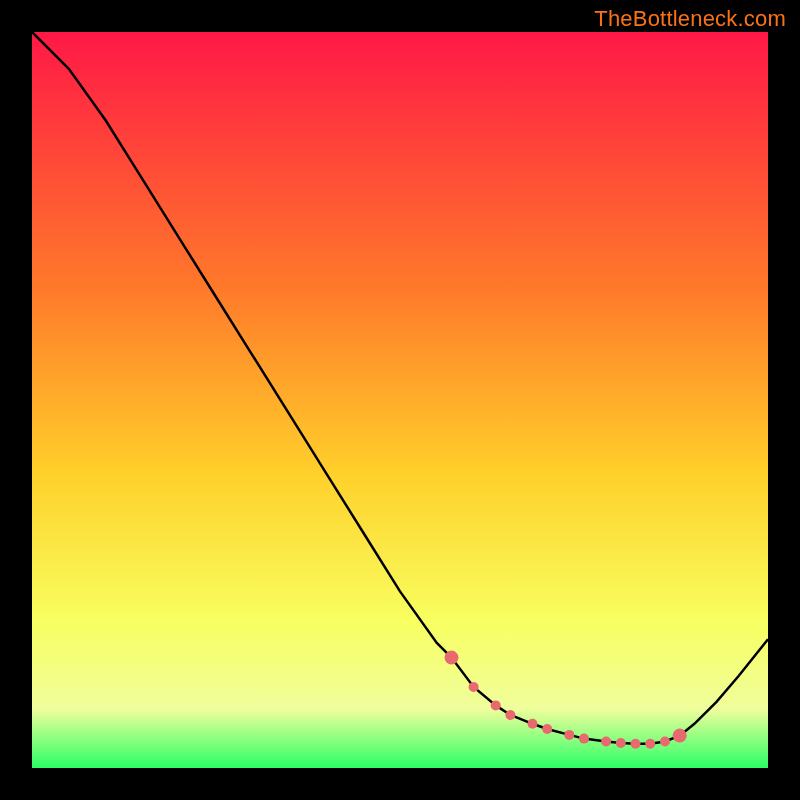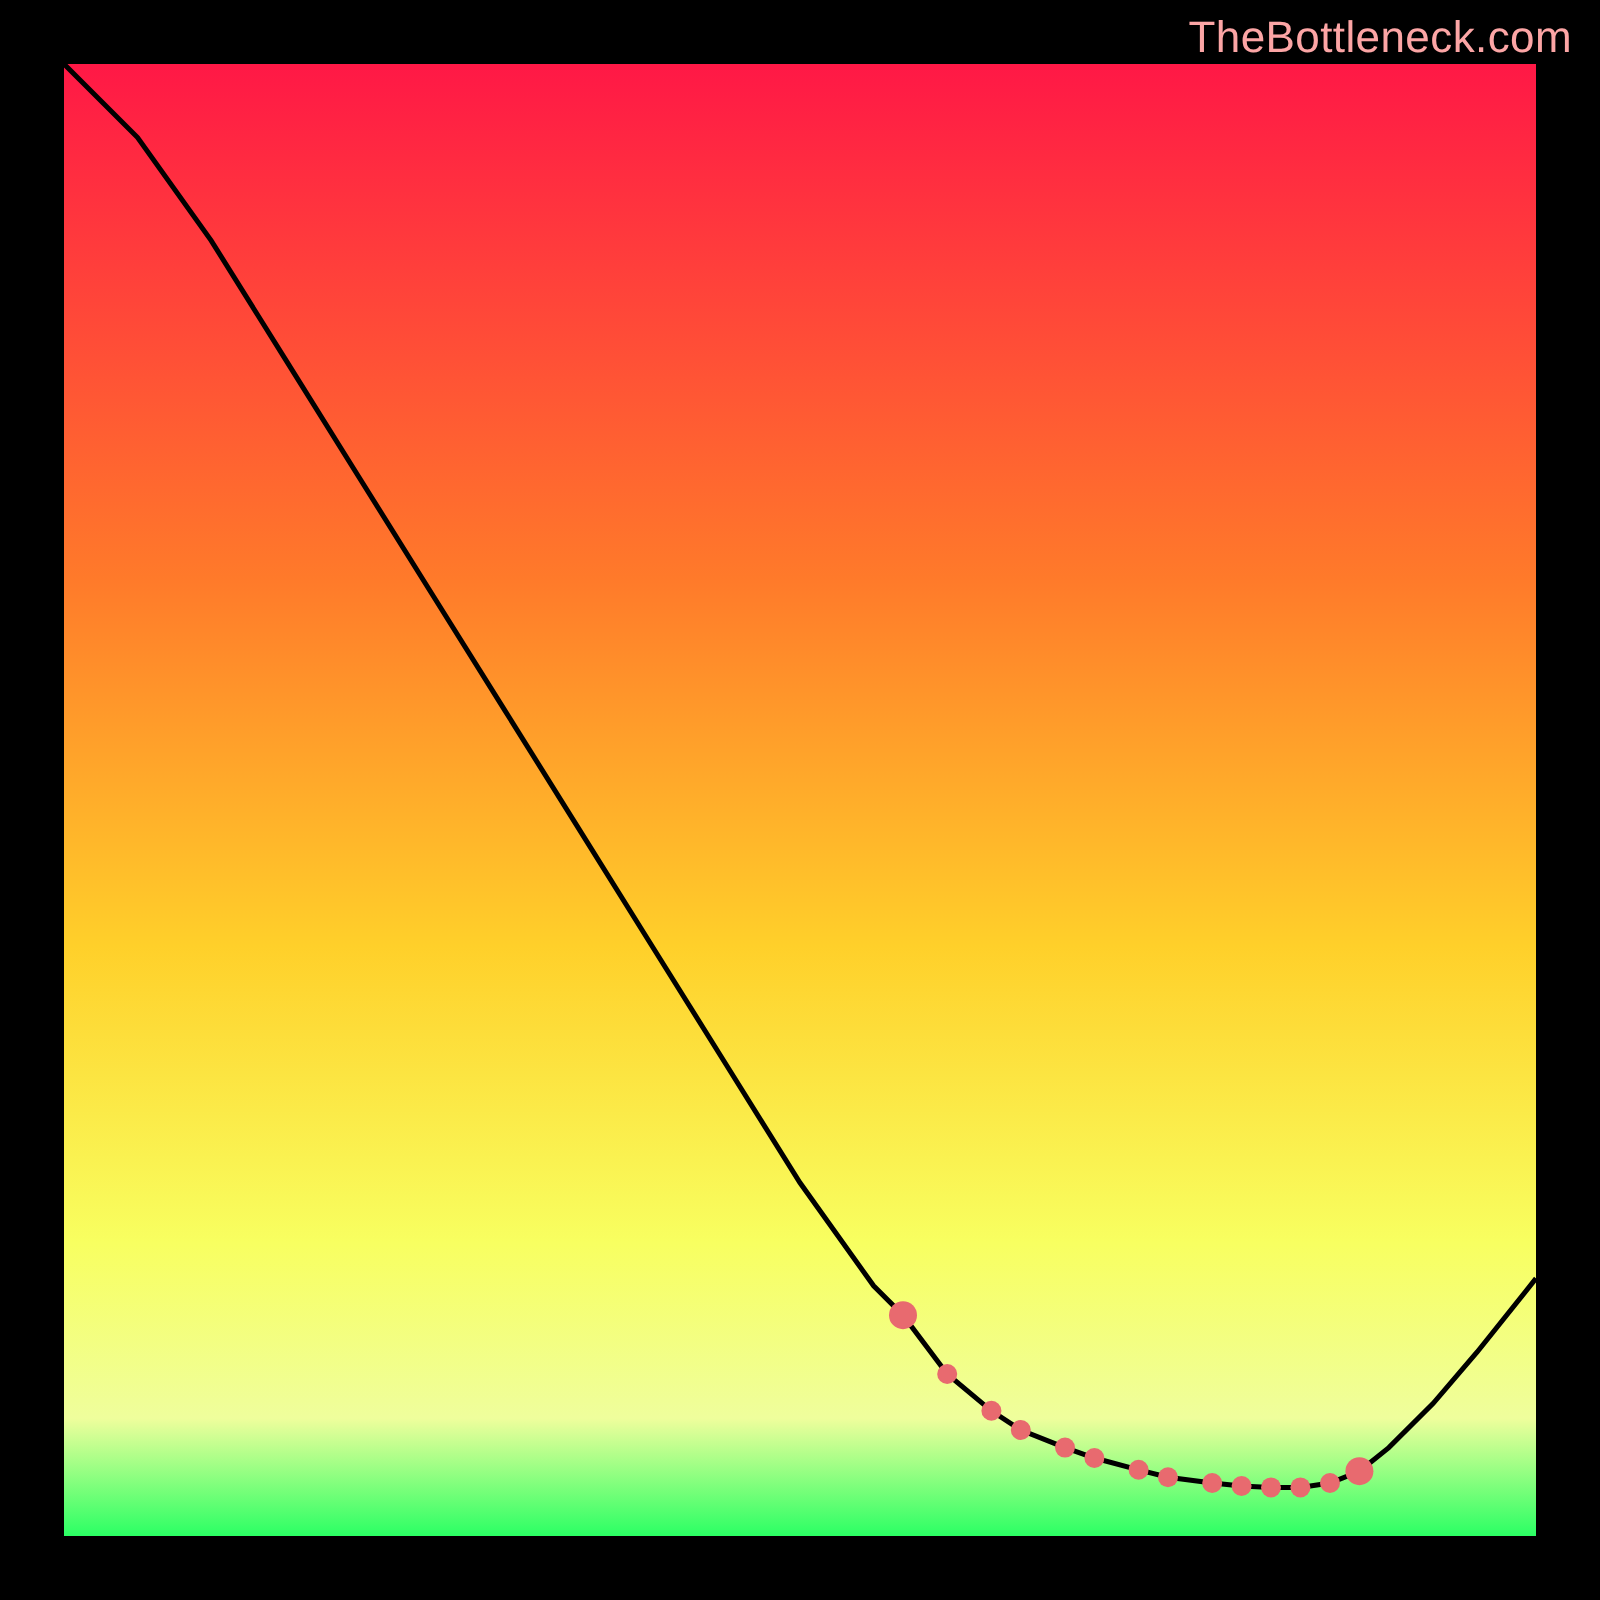--- a/index.html
+++ b/index.html
@@ -14,21 +14,21 @@
   .stage {
     position: relative;
     width: 800px;
     height: 800px;
     background: #000;
   }
   .watermark {
     position: absolute;
     top: 6px;
     right: 14px;
-    color: #fca5a5;
+    color: #f97316;
     font-size: 22px;
     font-weight: 500;
     letter-spacing: 0.2px;
   }
   svg {
     position: absolute;
     left: 0;
     top: 0;
   }
 </style>

